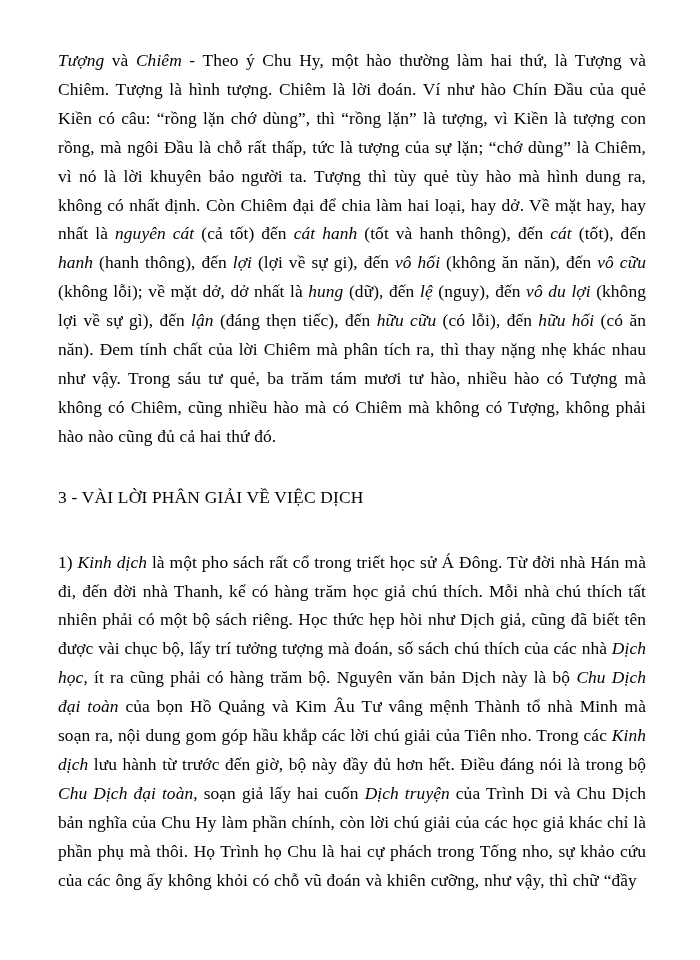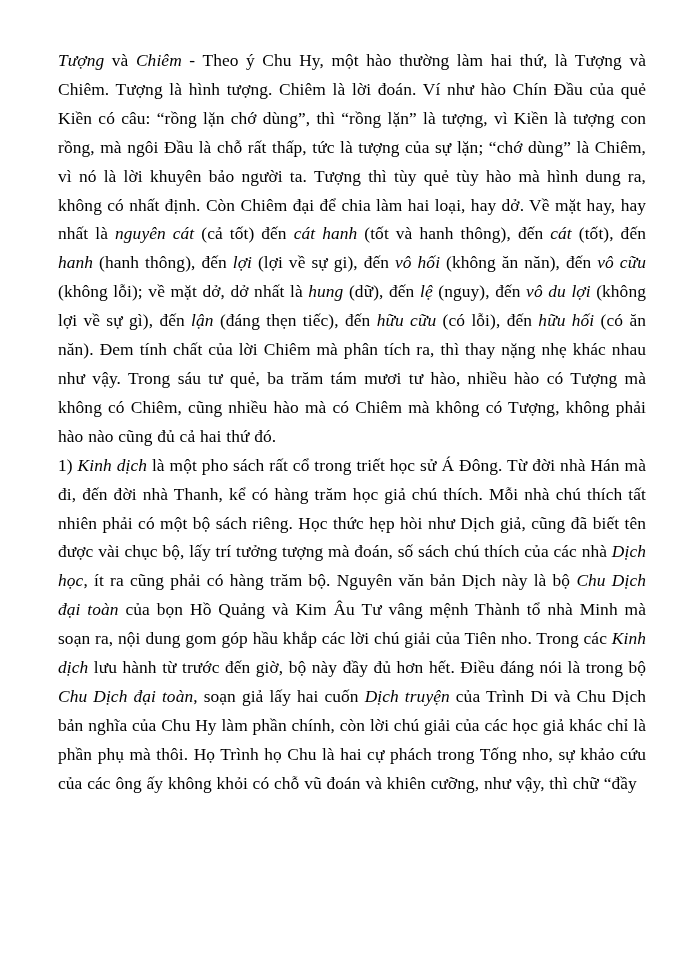--- a/index.html
+++ b/index.html
@@ -70,17 +70,18 @@
   }
 </style>
 </head>
 <body>
 
 <div class="page">
   <div class="text-column">
 
     <p class="para"><span class="it">Tượng</span><span class="run"> và </span><span class="it">Chiêm</span><span class="run"> - Theo ý Chu Hy, một hào thường làm hai thứ, là Tượng và Chiêm. Tượng là hình tượng. Chiêm là lời đoán. Ví như hào Chín Đầu của quẻ Kiền có câu: “rồng lặn chớ dùng”, thì “rồng lặn” là tượng, vì Kiền là tượng con rồng, mà ngôi Đầu là chỗ rất thấp, tức là tượng của sự lặn; “chớ dùng” là Chiêm, vì nó là lời khuyên bảo người ta. Tượng thì tùy quẻ tùy hào mà hình dung ra, không có nhất định. Còn Chiêm đại để chia làm hai loại, hay dở. Về mặt hay, hay nhất là </span><span class="it">nguyên cát</span><span class="run"> (cả tốt) đến </span><span class="it">cát hanh</span><span class="run"> (tốt và hanh thông), đến </span><span class="it">cát</span><span class="run"> (tốt), đến </span><span class="it">hanh</span><span class="run"> (hanh thông), đến </span><span class="it">lợi</span><span class="run"> (lợi về sự gi), đến </span><span class="it">vô hối</span><span class="run"> (không ăn năn), đến </span><span class="it">vô cữu</span><span class="run"> (không lỗi); về mặt dở, dở nhất là </span><span class="it">hung</span><span class="run"> (dữ), đến </span><span class="it">lệ</span><span class="run"> (nguy), đến </span><span class="it">vô du lợi</span><span class="run"> (không lợi về sự gì), đến </span><span class="it">lận</span><span class="run"> (đáng thẹn tiếc), đến </span><span class="it">hữu cữu</span><span class="run"> (có lỗi), đến </span><span class="it">hữu hối</span><span class="run"> (có ăn năn). Đem tính chất của lời Chiêm mà phân tích ra, thì thay nặng nhẹ khác nhau như vậy. Trong sáu tư quẻ, ba trăm tám mươi tư hào, nhiều hào có Tượng mà không có Chiêm, cũng nhiều hào mà có Chiêm mà không có Tượng, không phải hào nào cũng đủ cả hai thứ đó.</span></p>
 
+    <h2 class="section-heading"><span class="run">3 - VÀI LỜI PHÂN GIẢI VỀ VIỆC DỊCH</span></h2>
 
     <p class="para"><span class="run">1) </span><span class="it">Kinh dịch</span><span class="run"> là một pho sách rất cổ trong triết học sử Á Đông. Từ đời nhà Hán mà đi, đến đời nhà Thanh, kể có hàng trăm học giả chú thích. Mỗi nhà chú thích tất nhiên phải có một bộ sách riêng. Học thức hẹp hòi như Dịch giả, cũng đã biết tên được vài chục bộ, lấy trí tưởng tượng mà đoán, số sách chú thích của các nhà </span><span class="it">Dịch học</span><span class="run">, ít ra cũng phải có hàng trăm bộ. Nguyên văn bản Dịch này là bộ </span><span class="it">Chu Dịch đại toàn</span><span class="run"> của bọn Hồ Quảng và Kim Âu Tư vâng mệnh Thành tổ nhà Minh mà soạn ra, nội dung gom góp hầu khắp các lời chú giải của Tiên nho. Trong các </span><span class="it">Kinh dịch</span><span class="run"> lưu hành từ trước đến giờ, bộ này đầy đủ hơn hết. Điều đáng nói là trong bộ </span><span class="it">Chu Dịch đại toàn</span><span class="run">, soạn giả lấy hai cuốn </span><span class="it">Dịch truyện</span><span class="run"> của Trình Di và Chu Dịch bản nghĩa của Chu Hy làm phần chính, còn lời chú giải của các học giả khác chỉ là phần phụ mà thôi. Họ Trình họ Chu là hai cự phách trong Tống nho, sự khảo cứu của các ông ấy không khỏi có chỗ vũ đoán và khiên cưỡng, như vậy, thì chữ “đầy</span></p>
 
   </div>
 </div>
 
 </body></html>

